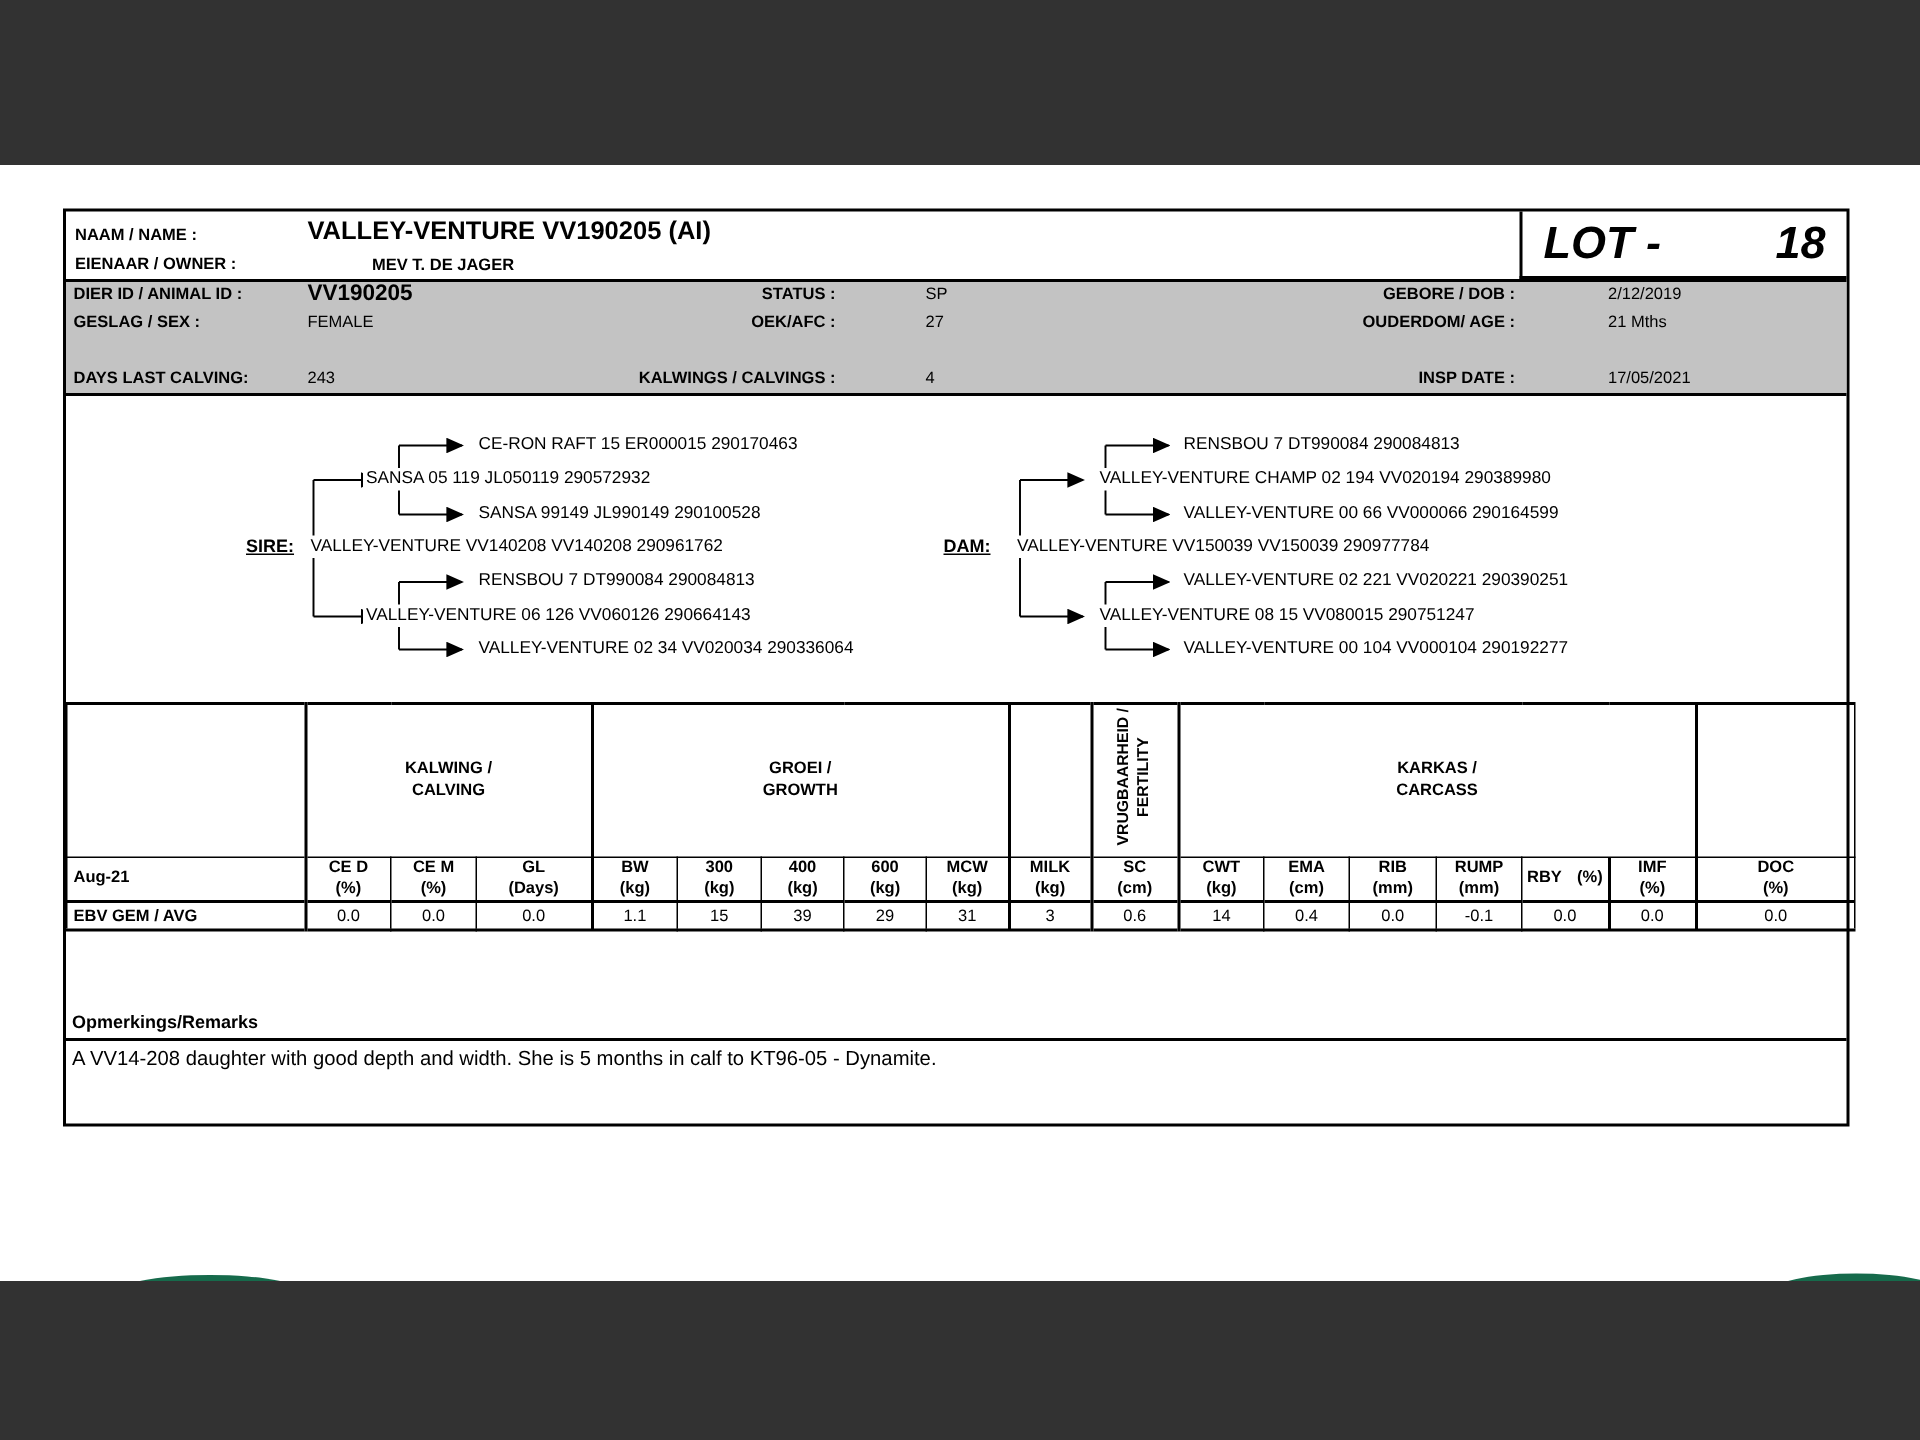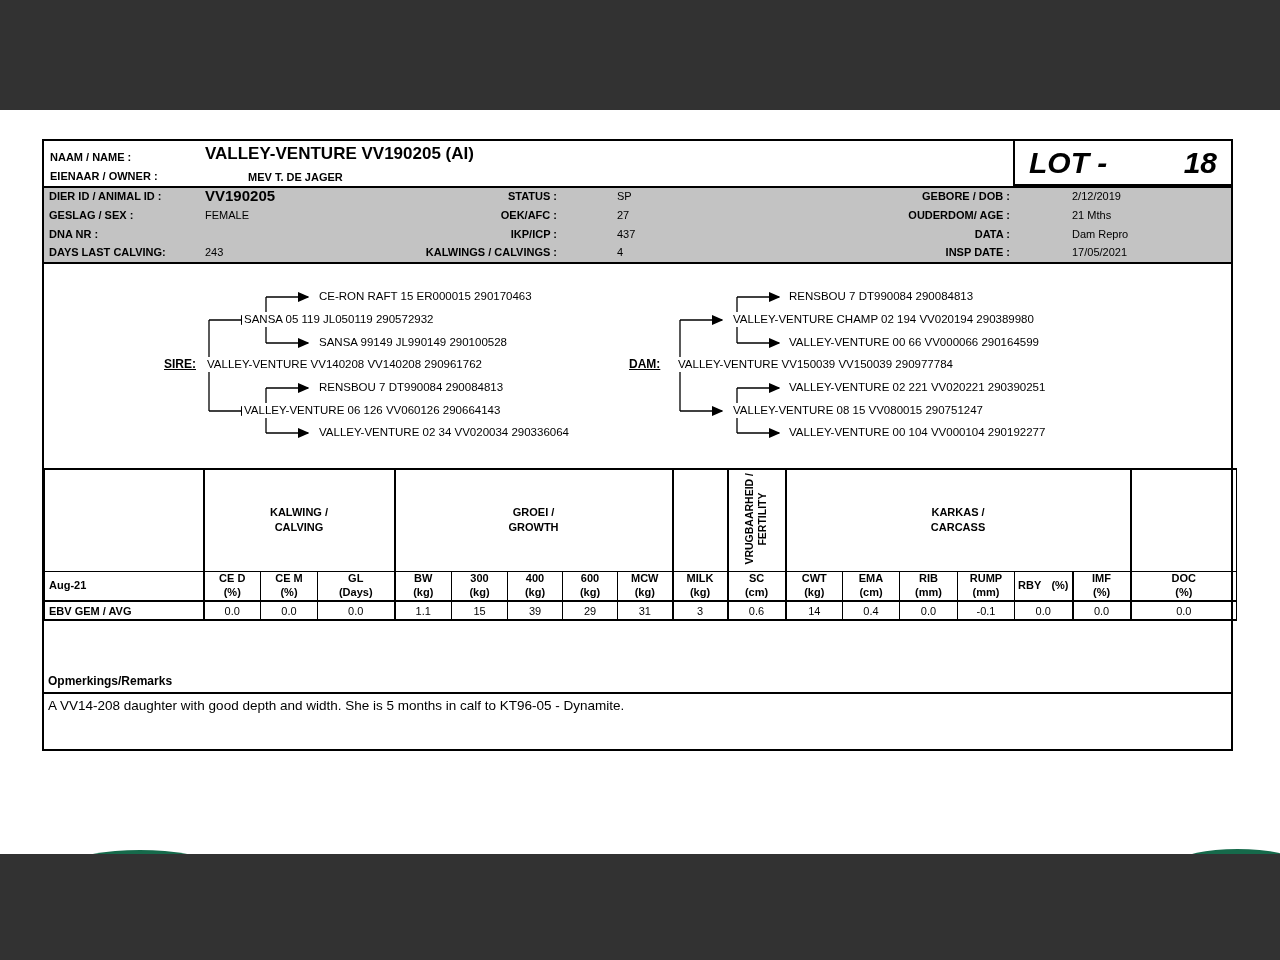--- a/index.html
+++ b/index.html
@@ -107,28 +107,20 @@
       <span class="c5">GEBORE / DOB :</span>
       <span class="c6">2/12/2019</span>
     </div>
     <div class="id-row r1">
       <span class="c1">GESLAG / SEX :</span>
       <span class="c2">FEMALE</span>
       <span class="c3">OEK/AFC :</span>
       <span class="c4">27</span>
       <span class="c5">OUDERDOM/ AGE :</span>
       <span class="c6">21 Mths</span>
-    </div>
-    <div class="id-row r2">
-      <span class="c1">DNA NR :</span>
-      <span class="c2"></span>
-      <span class="c3">IKP/ICP :</span>
-      <span class="c4">437</span>
-      <span class="c5">DATA :</span>
-      <span class="c6">Dam Repro</span>
     </div>
     <div class="id-row r3">
       <span class="c1">DAYS LAST CALVING:</span>
       <span class="c2">243</span>
       <span class="c3">KALWINGS / CALVINGS :</span>
       <span class="c4">4</span>
       <span class="c5">INSP DATE :</span>
       <span class="c6">17/05/2021</span>
     </div>
   </div>

